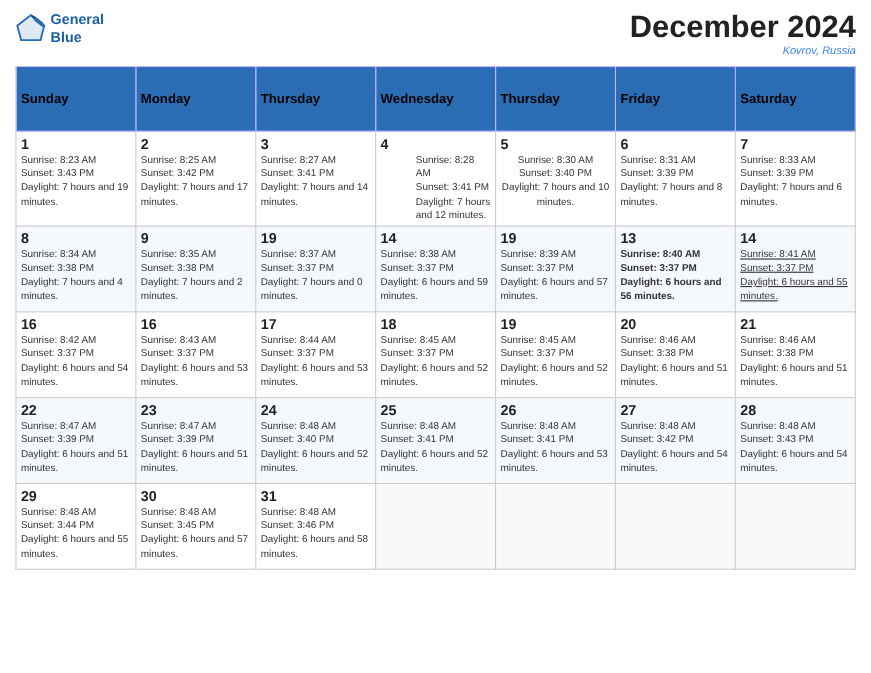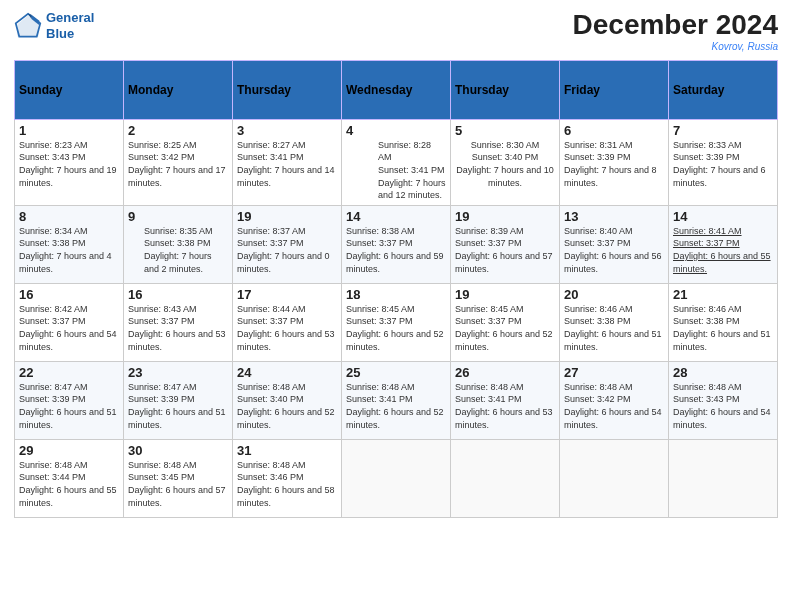--- a/index.html
+++ b/index.html
@@ -177,21 +177,21 @@
         </tr>
         <tr>
           <td>
             <span class="day-number">8</span>
             <div class="day-info" style="white-space: pre-line;">Sunrise: 8:34 AM
 Sunset: 3:38 PM
 Daylight: 7 hours and 4 minutes.</div>
           </td>
           <td>
             <span class="day-number">9</span>
-            <div class="day-info" style="white-space: pre-line; margin-left: 16px;">Sunrise: 8:35 AM
+            <div class="day-info" style="white-space: pre-line;">Sunrise: 8:35 AM
 Sunset: 3:38 PM
 Daylight: 7 hours and 2 minutes.</div>
           </td>
           <td>
             <span class="day-number">19</span>
             <div class="day-info" style="white-space: pre-line;">Sunrise: 8:37 AM
 Sunset: 3:37 PM
 Daylight: 7 hours and 0 minutes.</div>
           </td>
           <td>
@@ -201,21 +201,21 @@
 Daylight: 6 hours and 59 minutes.</div>
           </td>
           <td>
             <span class="day-number">19</span>
             <div class="day-info" style="white-space: pre-line;">Sunrise: 8:39 AM
 Sunset: 3:37 PM
 Daylight: 6 hours and 57 minutes.</div>
           </td>
           <td>
             <span class="day-number">13</span>
-            <div class="day-info" style="white-space: pre-line;">Sunrise: 8:40 AM
+            <div class="day-info" style="white-space: pre-line; font-weight: bold;">Sunrise: 8:40 AM
 Sunset: 3:37 PM
 Daylight: 6 hours and 56 minutes.</div>
           </td>
           <td>
             <span class="day-number">14</span>
             <div class="day-info" style="white-space: pre-line; text-decoration: underline;">Sunrise: 8:41 AM
 Sunset: 3:37 PM
 Daylight: 6 hours and 55 minutes.</div>
           </td>
         </tr>

